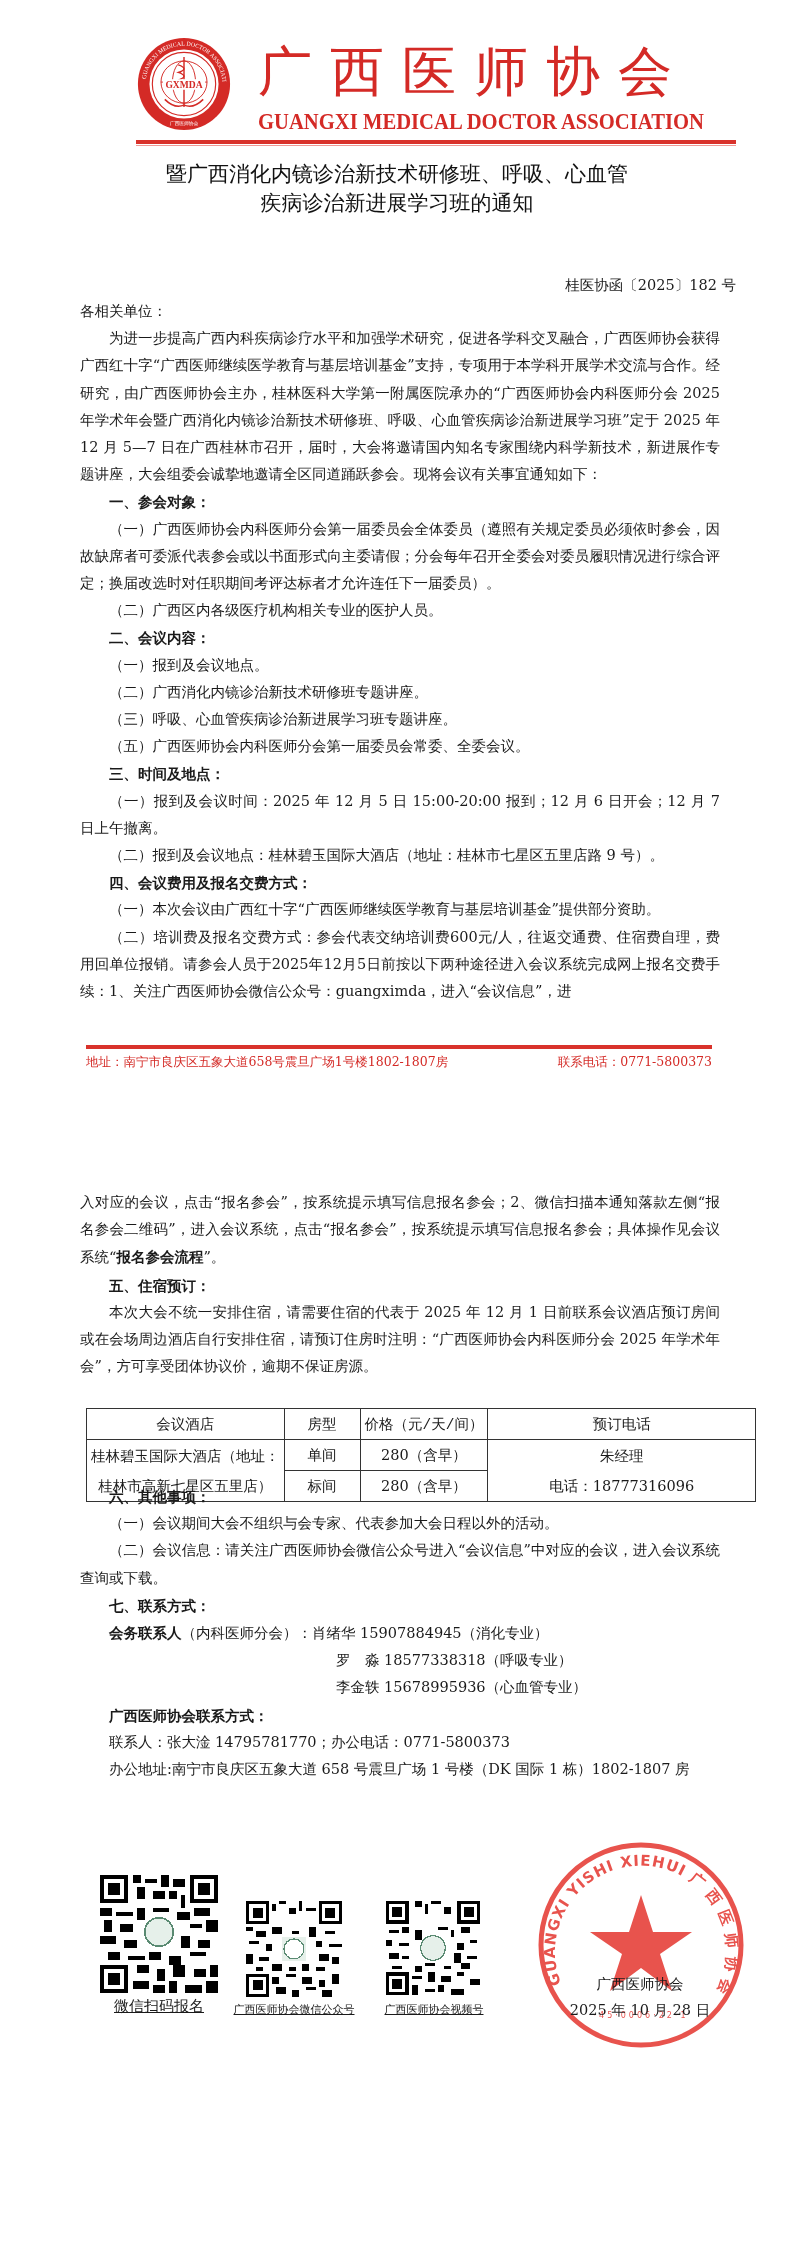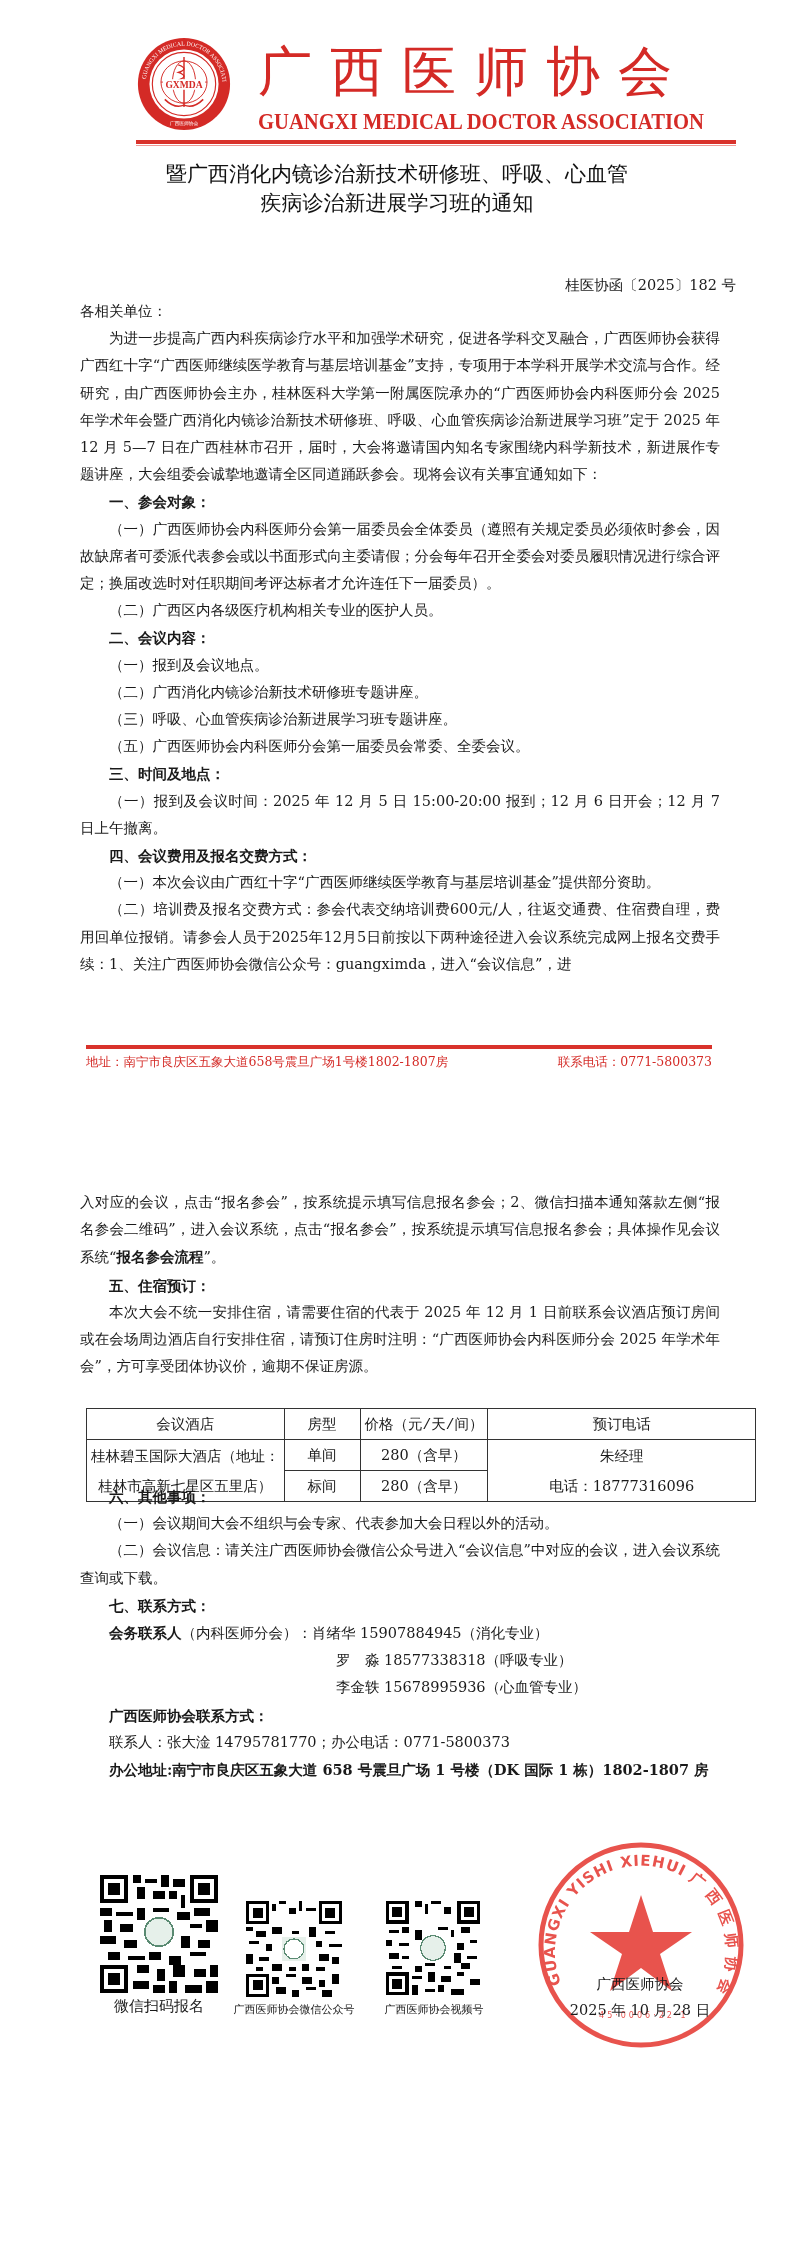--- a/index.html
+++ b/index.html
@@ -56,21 +56,21 @@
     border-collapse: collapse; font-size: 14.5px;
   }
   table.hotel td, table.hotel th {
     border: 1px solid #333; font-weight: normal; text-align: center;
     height: 31px; padding: 0 4px; white-space: nowrap;
   }
   .link { color: #1f2fd8; text-decoration: underline; }
 
   
   .qr { position: absolute; background: #fff; }
-  .qr-caption { position: absolute; text-align: center; font-size: 11px; white-space: nowrap; }
+  .qr-caption { position: absolute; text-align: center; font-size: 11px; white-space: nowrap; text-decoration: underline; }
   .qr-caption.big { font-size: 15px; }
 
   .seal { position: absolute; left: 536px; top: 1840px; width: 210px; height: 210px; }
   .seal-text { position: absolute; text-align: center; font-size: 14.5px; white-space: nowrap; }
 </style>
 </head>
 <body>
 
 <div class="letterhead">
   <svg class="logo" viewBox="0 0 100 100">
@@ -107,20 +107,21 @@
   <div class="h">一、参会对象：</div>
   <div class="sub">（一）广西医师协会内科医师分会第一届委员会全体委员（遵照有关规定委员必须依时参会，因故缺席者可委派代表参会或以书面形式向主委请假；分会每年召开全委会对委员履职情况进行综合评定；换届改选时对任职期间考评达标者才允许连任下一届委员）。</div>
   <div class="sub">（二）广西区内各级医疗机构相关专业的医护人员。</div>
   <div class="h">二、会议内容：</div>
   <div class="sub">（一）报到及会议地点。</div>
   <div class="sub">（二）广西消化内镜诊治新技术研修班专题讲座。</div>
   <div class="sub">（三）呼吸、心血管疾病诊治新进展学习班专题讲座。</div>
   <div class="sub">（五）广西医师协会内科医师分会第一届委员会常委、全委会议。</div>
   <div class="h">三、时间及地点：</div>
   <div class="sub">（一）报到及会议时间：2025 年 12 月 5 日 15:00-20:00 报到；12 月 6 日开会；12 月 7 日上午撤离。</div>
+  <div class="sub">（二）报到及会议地点：桂林碧玉国际大酒店（地址：桂林市七星区五里店路 9 号）。</div>
   <div class="h">四、会议费用及报名交费方式：</div>
   <div class="sub">（一）本次会议由广西红十字“广西医师继续医学教育与基层培训基金”提供部分资助。</div>
   <div class="sub">（二）培训费及报名交费方式：参会代表交纳培训费600元/人，往返交通费、住宿费自理，费用回单位报销。请参会人员于2025年12月5日前按以下两种途径进入会议系统完成网上报名交费手续：1、关注广西医师协会微信公众号：guangximda，进入“会议信息”，进</div>
 </div>
 
 <div class="rule-foot"></div>
 <div class="foot-addr">地址：南宁市良庆区五象大道658号震旦广场1号楼1802-1807房</div>
 <div class="foot-tel">联系电话：0771-5800373</div>
 
 <div class="body-text" style="top:1189px;">
@@ -159,21 +160,21 @@
 <div class="body-text" style="top:1483px;">
   <div class="h">六、其他事项：</div>
   <div class="sub">（一）会议期间大会不组织与会专家、代表参加大会日程以外的活动。</div>
   <div class="sub">（二）会议信息：请关注广西医师协会微信公众号进入“会议信息”中对应的会议，进入会议系统查询或下载。</div>
   <div class="h">七、联系方式：</div>
   <div style="padding-left:2em;"><b>会务联系人</b><span>（内科医师分会）：</span><span>肖绪华 15907884945（消化专业）</span></div>
   <div style="padding-left:256px;">罗　淼 18577338318（呼吸专业）</div>
   <div style="padding-left:256px;">李金轶 15678995936（心血管专业）</div>
   <div class="h">广西医师协会联系方式：</div>
   <div style="padding-left:2em;">联系人：张大淦 14795781770；办公电话：0771-5800373</div>
-  <div style="padding-left:2em; white-space:nowrap;font-weight:bold;">办公地址:南宁市良庆区五象大道 658 号震旦广场 1 号楼（DK 国际 1 栋）1802-1807 房</div>
+  <div style="padding-left:2em; white-space:nowrap;">办公地址:南宁市良庆区五象大道 658 号震旦广场 1 号楼（DK 国际 1 栋）1802-1807 房</div>
 </div>
 
 <svg class="qr" style="left:100px; top:1875px; width:118px; height:118px;" viewBox="0 0 29 29" shape-rendering="crispEdges">
   <rect width="29" height="29" fill="#fff"></rect>
   <g fill="#000">
     <path d="M0 0h7v7h-7zM1 1v5h5v-5zM2 2h3v3h-3z" fill-rule="evenodd"></path>
     <path d="M22 0h7v7h-7zM23 1v5h5v-5zM24 2h3v3h-3z" fill-rule="evenodd"></path>
     <path d="M0 22h7v7h-7zM1 23v5h5v-5zM2 24h3v3h-3z" fill-rule="evenodd"></path>
     <rect x="8" y="0" width="2" height="2"></rect>
       <rect x="11" y="1" width="3" height="1"></rect>

